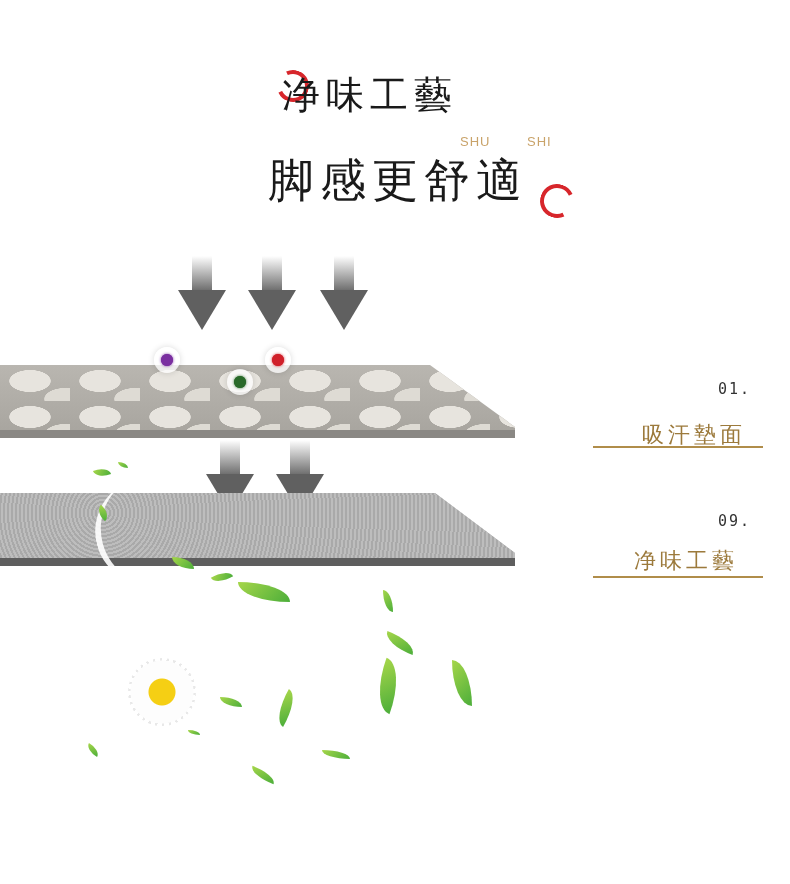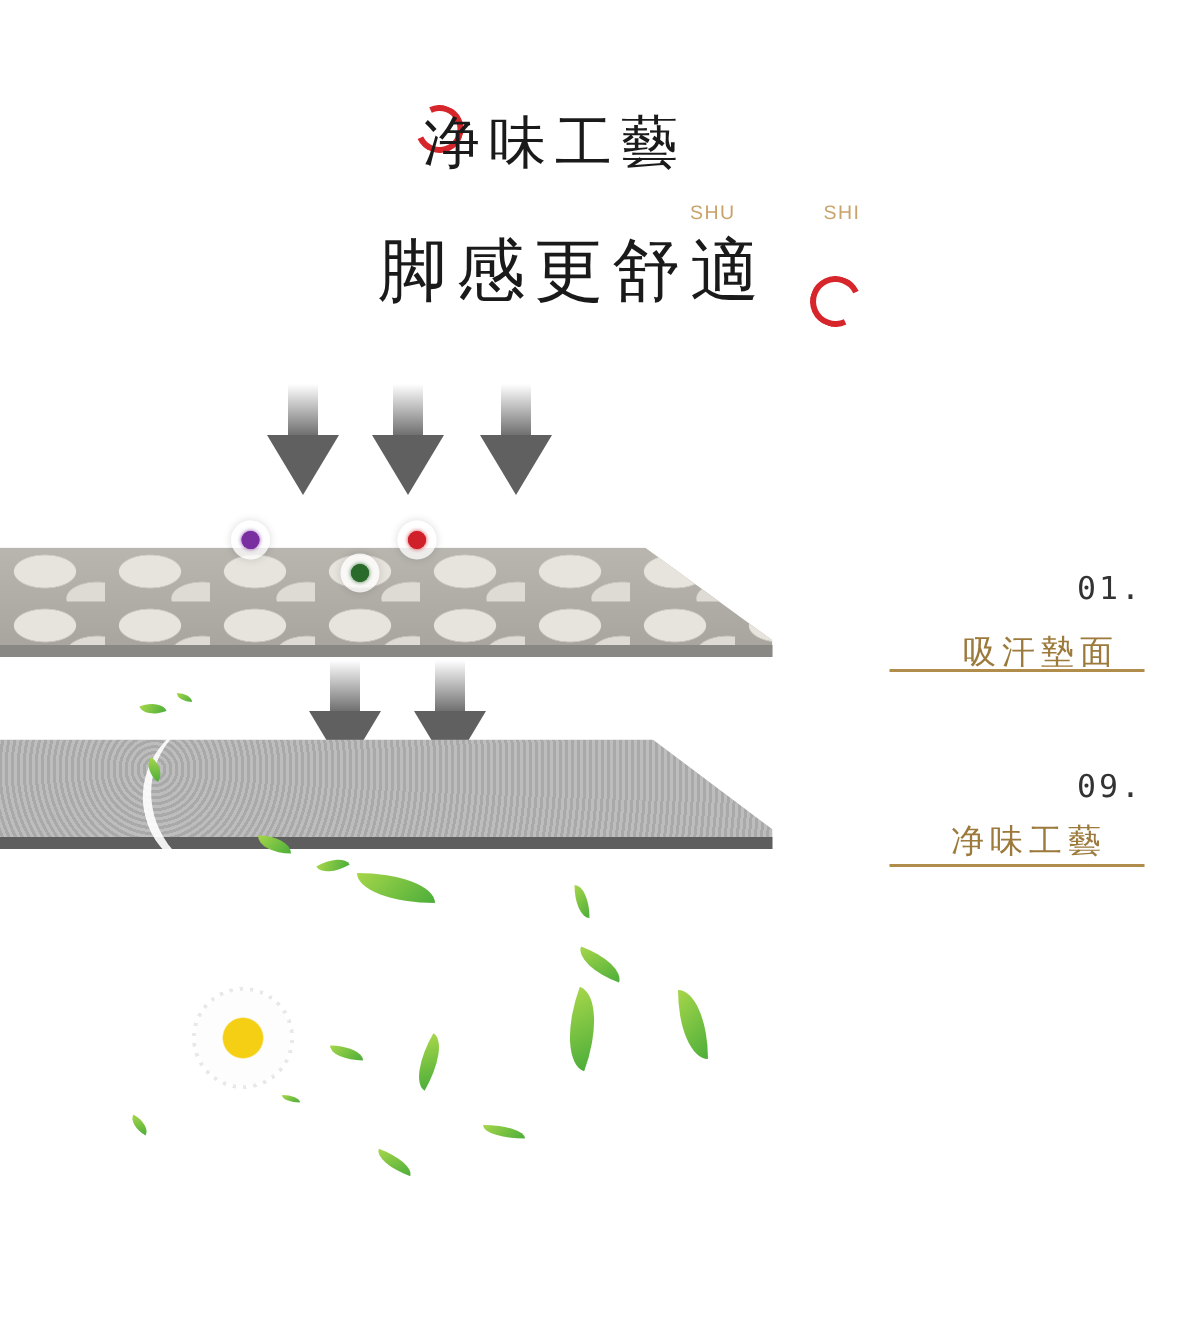--- a/index.html
+++ b/index.html
@@ -1,21 +1,21 @@
 <!DOCTYPE html>
 <html><head>
 <meta charset="utf-8">
 <style>
   html, body { margin:0; padding:0; background:#ffffff; }
   body { width:790px; height:884px; position:relative; overflow:hidden; font-family:"DejaVu Sans", sans-serif; }
 
   
   .title-line { position:absolute; font-family:"DejaVu Serif", serif; color:#1a1a1a; letter-spacing:6px; white-space:nowrap; }
   .title-1 { left:282px; top:70px; font-size:38px; }
-  .title-2 { left:252px; top:150px; font-size:46px; }
+  .title-2 { left:268px; top:150px; font-size:46px; }
   .pinyin { position:absolute; font-family:"Liberation Sans", sans-serif; font-size:13px; color:#c9a36a; letter-spacing:1px; }
   .ring { position:absolute; border-radius:50%; border:4px solid #d7262b; border-right-color:transparent; }
 
   
   .arrow { position:absolute; width:48px; }
   .arrow .shaft { width:20px; margin:0 auto; background:linear-gradient(to bottom, rgba(110,110,110,0) 0%, #707070 100%); }
   .arrow .head { width:0; height:0; border-left:24px solid transparent; border-right:24px solid transparent; border-top:40px solid #606060; }
 
   
   .pad-top { position:absolute; left:0; top:365px; width:515px; height:72px;
@@ -29,38 +29,38 @@
   .pad-bot { position:absolute; left:0; top:493px; width:515px; height:66px;
     clip-path: polygon(0 0, 435px 0, 515px 60px, 515px 66px, 0 66px);
     background: repeating-radial-gradient(circle at 20% 30%, #bdbdbd 0 2px, #a9a9a9 2px 4px), #b5b5b5;
   }
   .pad-bot-edge { position:absolute; left:0; top:558px; width:515px; height:8px; background:#5e5e5e; }
 
   .germ { position:absolute; width:26px; height:26px; border-radius:50%; background:rgba(255,255,255,0.75); box-shadow:0 0 6px rgba(0,0,0,0.15); }
   .germ::after { content:""; position:absolute; left:7px; top:7px; width:12px; height:12px; border-radius:50%; background:var(--c); box-shadow:0 0 0 2px var(--c) inset, 0 0 3px var(--c); }
 
   
-  .feat-num { position:absolute; font-family:"DejaVu Sans Mono", monospace; font-size:21px; color:#333; letter-spacing:2px; }
+  .feat-num { position:absolute; font-family:"DejaVu Sans Mono", monospace; font-size:15px; color:#333; letter-spacing:2px; }
   .feat-label { position:absolute; font-family:"DejaVu Serif", serif; font-size:22px; color:#9c7a3c; letter-spacing:4px; }
   .feat-line { position:absolute; height:2px; background:#b08d4a; }
 
   
   .leaf { position:absolute; background:linear-gradient(135deg,#a6d64a,#4cae3a); border-radius:0 100% 0 100%; }
   .daisy { position:absolute; width:68px; height:68px; border-radius:50%;
     background: radial-gradient(circle, #f5cf14 0 13px, #fdfdfd 14px 31px, transparent 32px),
       repeating-conic-gradient(#ffffff 0 8deg, #e8e8e8 8deg 12deg); }
   .swirl { position:absolute; left:95px; top:475px; width:110px; height:110px; border-radius:50%; border-left:6px solid rgba(255,255,255,0.9); transform:rotate(-15deg); }
 </style>
 </head>
 <body>
 
 <div class="ring" style="left:277px;top:70px;width:24px;height:24px;transform:rotate(200deg);"></div>
 <div class="title-line title-1">净味工藝</div>
 <div class="pinyin" style="left:460px;top:134px;">SHU</div>
-<div class="pinyin" style="left:527px;top:134px;margin-left:22px;">SHI</div>
+<div class="pinyin" style="left:527px;top:134px;">SHI</div>
 <div class="title-line title-2">脚感更舒適</div>
 <div class="ring" style="left:540px;top:184px;width:26px;height:26px;transform:rotate(20deg);"></div>
 
 <div class="arrow" style="left:178px;top:256px;">
     <div class="shaft" style="height:34px;"></div>
     <div class="head"></div>
   </div>
 <div class="arrow" style="left:248px;top:256px;">
     <div class="shaft" style="height:34px;"></div>
     <div class="head"></div>

